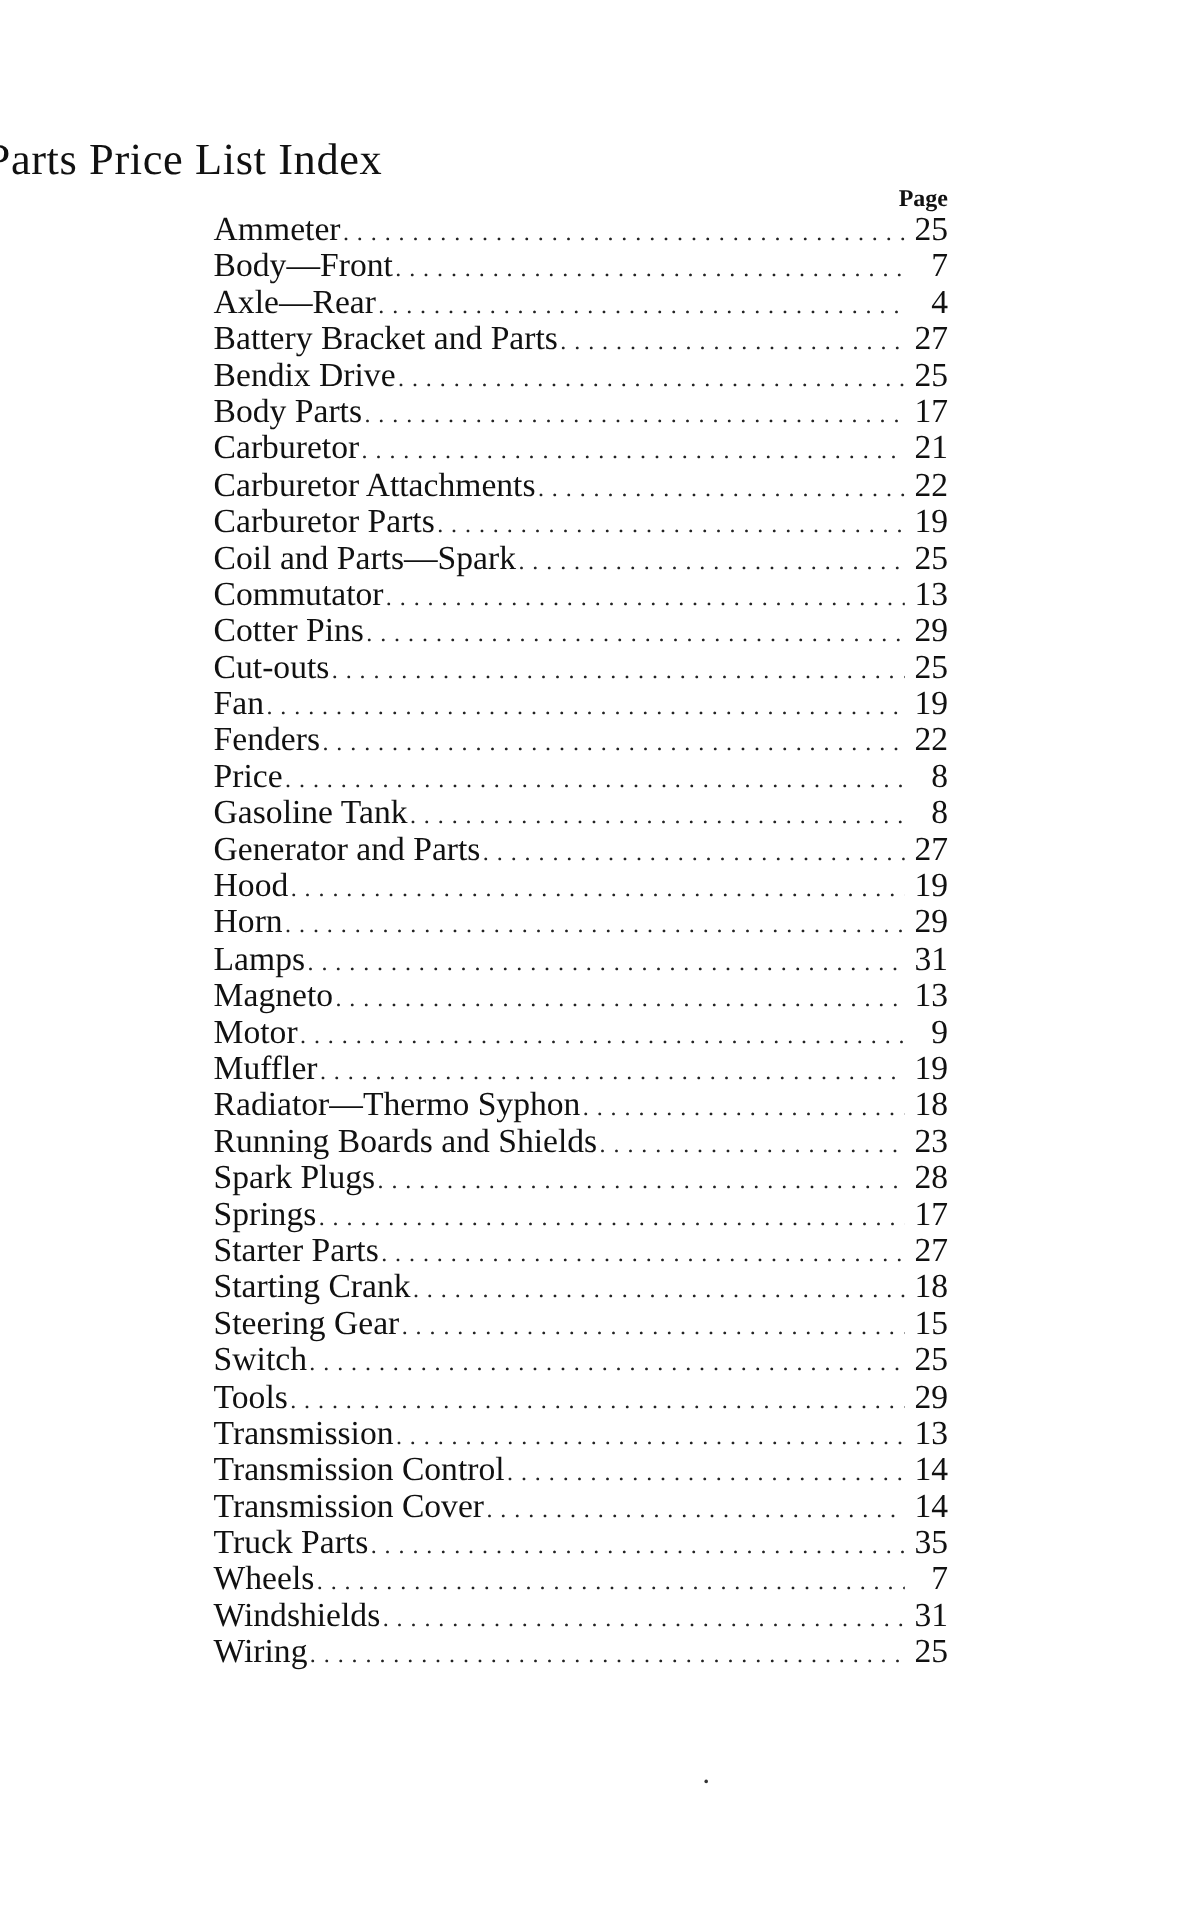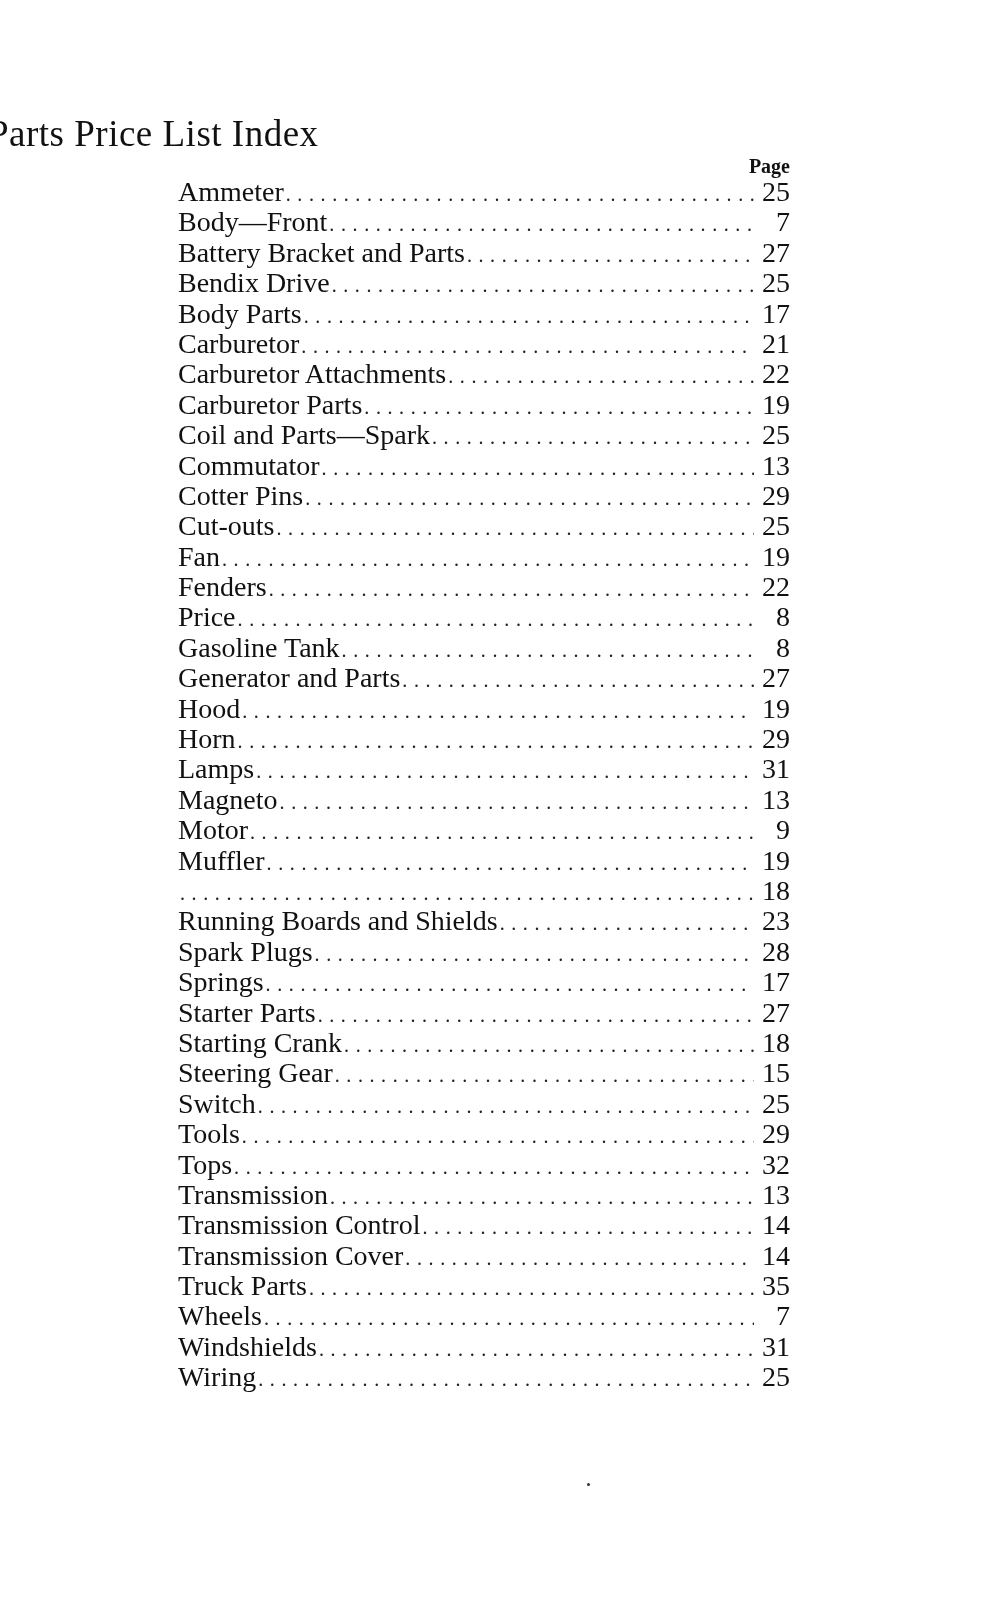--- a/index.html
+++ b/index.html
@@ -32,20 +32,25 @@
       <span class="name">Ammeter</span>
       <span class="dots"></span>
       <span class="num">25</span>
     </div>
     <div class="row">
       <span class="name">Body—Front</span>
       <span class="dots"></span>
       <span class="num">7</span>
     </div>
     <div class="row">
+      <span class="name">Axle—Rear</span>
+      <span class="dots"></span>
+      <span class="num">4</span>
+    </div>
+    <div class="row">
       <span class="name">Battery Bracket and Parts</span>
       <span class="dots"></span>
       <span class="num">27</span>
     </div>
     <div class="row">
       <span class="name">Bendix Drive</span>
       <span class="dots"></span>
       <span class="num">25</span>
     </div>
     <div class="row">
@@ -137,20 +142,21 @@
       <span class="name">Motor</span>
       <span class="dots"></span>
       <span class="num">9</span>
     </div>
     <div class="row">
       <span class="name">Muffler</span>
       <span class="dots"></span>
       <span class="num">19</span>
     </div>
     <div class="row">
+      <span class="name">Radiator—Thermo Syphon</span>
       <span class="dots"></span>
       <span class="num">18</span>
     </div>
     <div class="row">
       <span class="name">Running Boards and Shields</span>
       <span class="dots"></span>
       <span class="num">23</span>
     </div>
     <div class="row">
       <span class="name">Spark Plugs</span>
@@ -181,25 +187,20 @@
       <span class="name">Switch</span>
       <span class="dots"></span>
       <span class="num">25</span>
     </div>
     <div class="row">
       <span class="name">Tools</span>
       <span class="dots"></span>
       <span class="num">29</span>
     </div>
     <div class="row">
-      <span class="name">Tops</span>
-      <span class="dots"></span>
-      <span class="num">32</span>
-    </div>
-    <div class="row">
       <span class="name">Transmission</span>
       <span class="dots"></span>
       <span class="num">13</span>
     </div>
     <div class="row">
       <span class="name">Transmission Control</span>
       <span class="dots"></span>
       <span class="num">14</span>
     </div>
     <div class="row">

